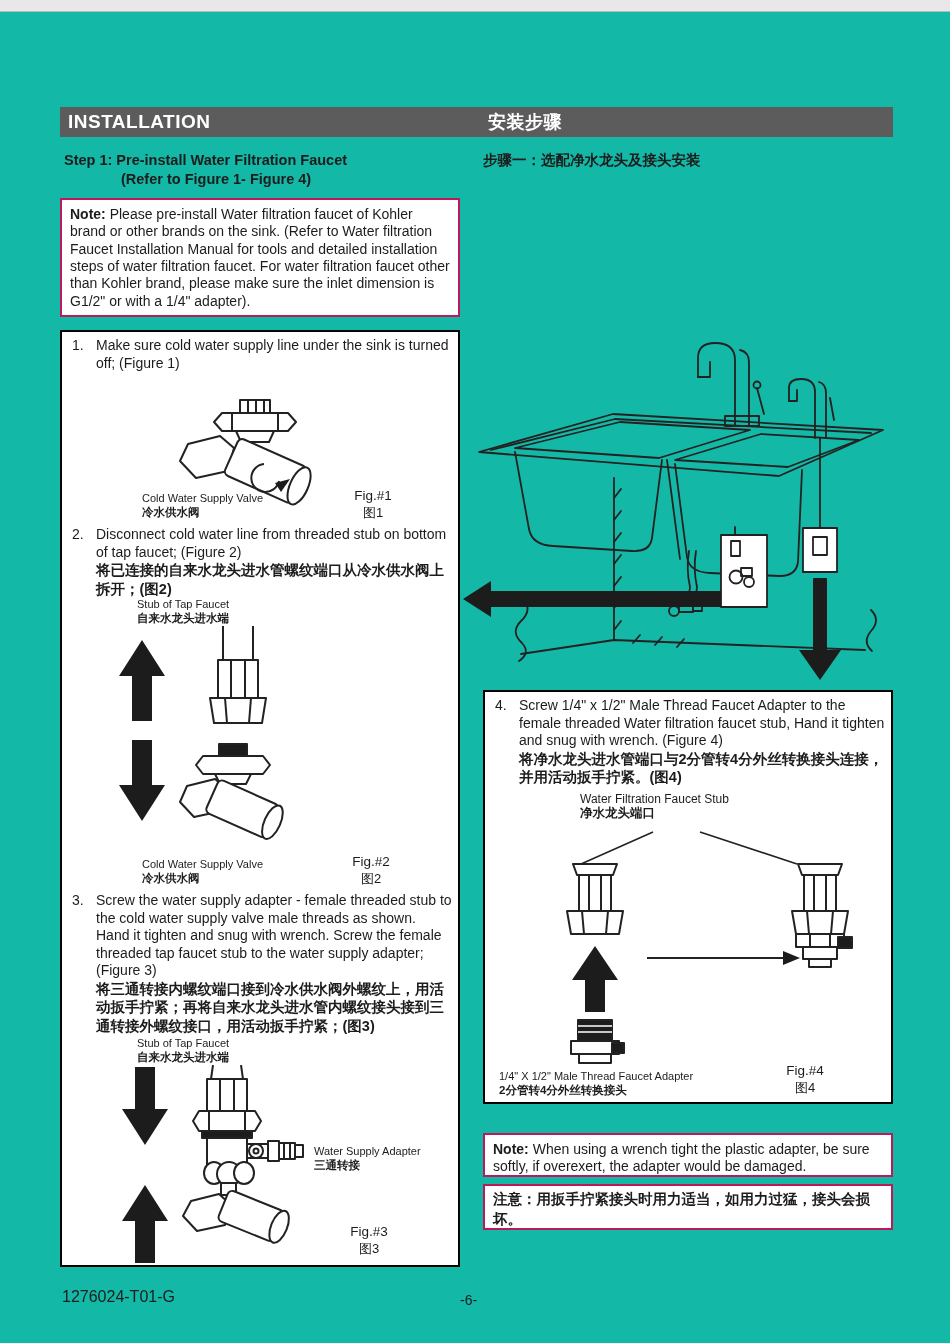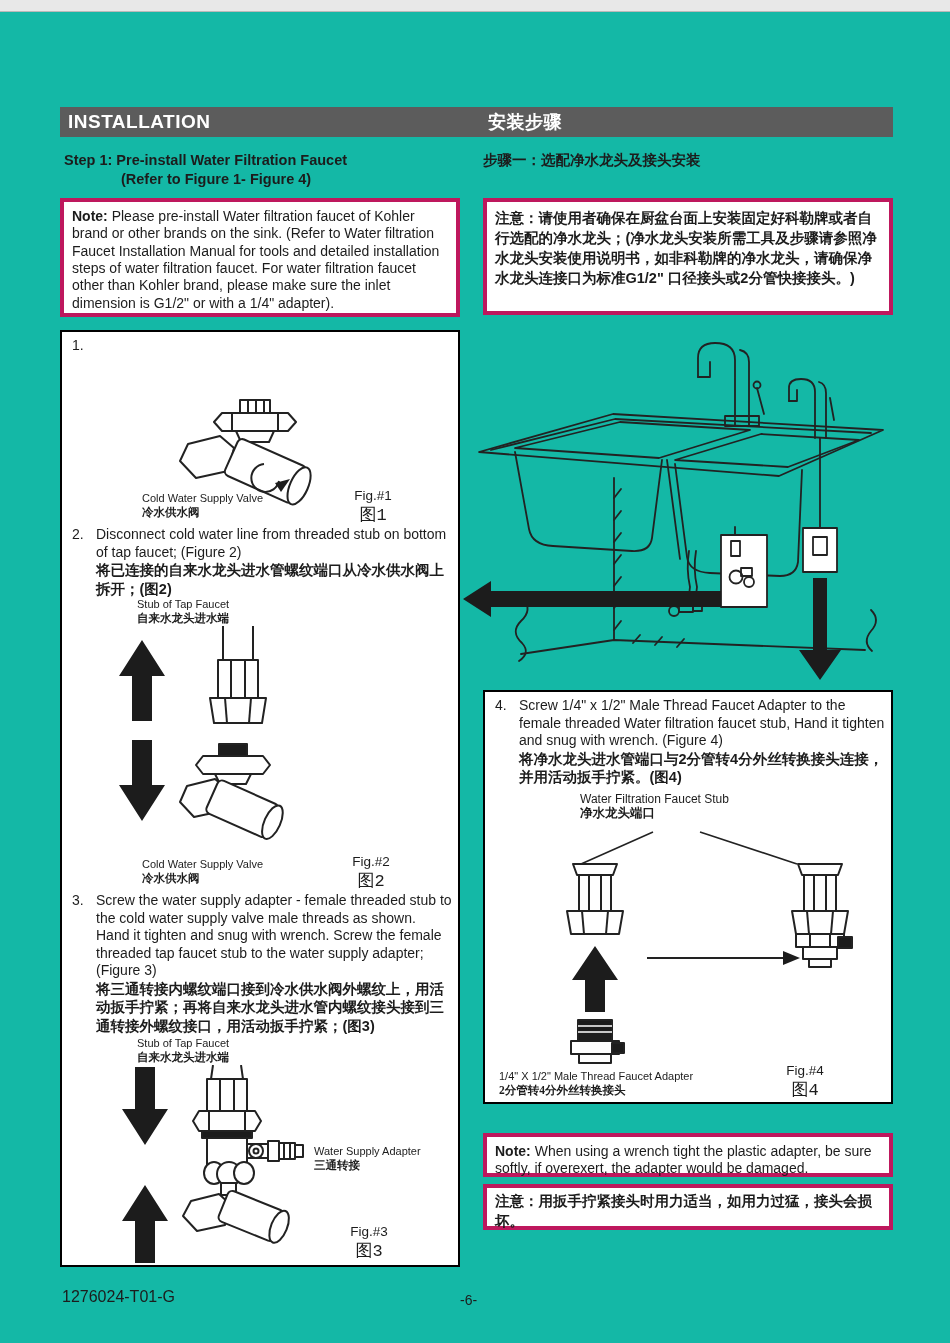--- a/index.html
+++ b/index.html
@@ -14,37 +14,37 @@
   .header-bar .ttl{color:#ffffff;font-weight:bold;font-size:19px;letter-spacing:.5px;}
   .header-bar .t-en{margin-left:8px;}
   .header-bar .t-zh{position:absolute;left:428px;font-size:18px;}
   
   .stephead{top:139px;font-size:14.5px;font-weight:bold;line-height:1.28;}
   .sh-left{left:64px;width:400px;}
   .sh-right{left:483px;width:410px;}
   .sh-ind-en{padding-left:57px;}
   .sh-ind-zh{padding-left:64px;}
   
-  .notebox{border:4px solid #be185d;background:#fff;font-size:14px;line-height:1.24;padding:6px 8px;box-sizing:border-box;}
+  .notebox{border:2px solid #be185d;background:#fff;font-size:14px;line-height:1.24;padding:6px 8px;box-sizing:border-box;}
   .notebox b{font-weight:bold;}
   .zh-note{font-weight:bold;font-size:14.5px;line-height:1.38;}
   
   .mainbox{border:2px solid #000;background:#fff;box-sizing:border-box;}
   .item{display:flex;left:6px;right:6px;}
   .item .num{width:24px;flex:0 0 24px;font-size:14px;padding-left:4px;}
   .item .itxt{flex:1;}
   .item .en{font-size:14px;line-height:1.25;}
   .item .zh{font-size:14.5px;font-weight:bold;line-height:1.28;}
   
   .figlabel{}
   .figlabel.leftal{text-align:left;}
   .figlabel .l-en{font-size:11px;line-height:1.2;}
-  .figlabel .l-zh{font-size:11.5px;font-weight:bold;line-height:1.25;font-family:Liberation Serif, serif;}
+  .figlabel .l-zh{font-size:11.5px;font-weight:bold;line-height:1.25;}
   .figcap{text-align:center;font-size:13.5px;line-height:1.3;}
-  .figcap .c-zh{font-size:17px;font-family:Liberation Mono, monospace;}
+  .figcap .c-zh{font-size:13px;}
   
   .foot-doc{left:62px;top:1276px;font-size:16px;}
   .foot-page{left:460px;top:1280px;font-size:14px;}
   svg{display:block;}
 </style>
 </head>
 <body>
 
 <div class="page">
 
@@ -57,29 +57,27 @@
     <div>Step 1:  Pre-install  Water Filtration Faucet</div>
     <div class="sh-ind-en">(Refer to Figure 1- Figure 4)</div>
   </div>
   <div class="abs stephead sh-right">
     <div>步骤一：选配净水龙头及接头安装</div>
   </div>
 
   <div class="abs notebox" style="left:60px;top:186px;width:400px;height:119px;">
     <b>Note:</b><span> Please pre-install Water filtration faucet of Kohler brand or other brands on the sink. (Refer to Water filtration Faucet Installation Manual for tools and detailed installation steps of water filtration faucet. For water filtration faucet other than Kohler brand, please make sure the inlet dimension is G1/2" or with a 1/4" adapter).</span>
   </div>
-  <div class="abs notebox zh-note" style="left:483px;top:186px;width:410px;height:117px;">
-    <span>注意：</span><span>请使用者确保在厨盆台面上安装固定好科勒牌或者自行选配的净水龙头；(净水龙头安装所需工具及步骤请参照净水龙头安装使用说明书，如非科勒牌的净水龙头，请确保净水龙头连接口为标准G1/2" 口径接头或2分管快接接头。)</span>
-  </div>
 
   <div class="abs mainbox" style="left:60px;top:318px;width:400px;height:937px;">
 
     <div class="abs item" style="top:5px;">
       <span class="num">1.</span>
       <div class="itxt">
+        <div class="en">Make sure cold water supply line under the sink is turned off; (Figure 1)</div>
       </div>
     </div>
 
     <svg class="abs" style="left:106px;top:66px;" width="172" height="112" viewBox="0 0 172 112">
       <g stroke="#222" fill="#fff" stroke-width="2" stroke-linejoin="round">
         <rect x="72" y="2" width="30" height="13"></rect>
         <line x1="80" y1="2" x2="80" y2="15"></line>
           <line x1="88" y1="2" x2="88" y2="15"></line>
           <line x1="96" y1="2" x2="96" y2="15"></line>
         <polygon points="54,15 120,15 128,24 120,33 54,33 46,24"></polygon>

